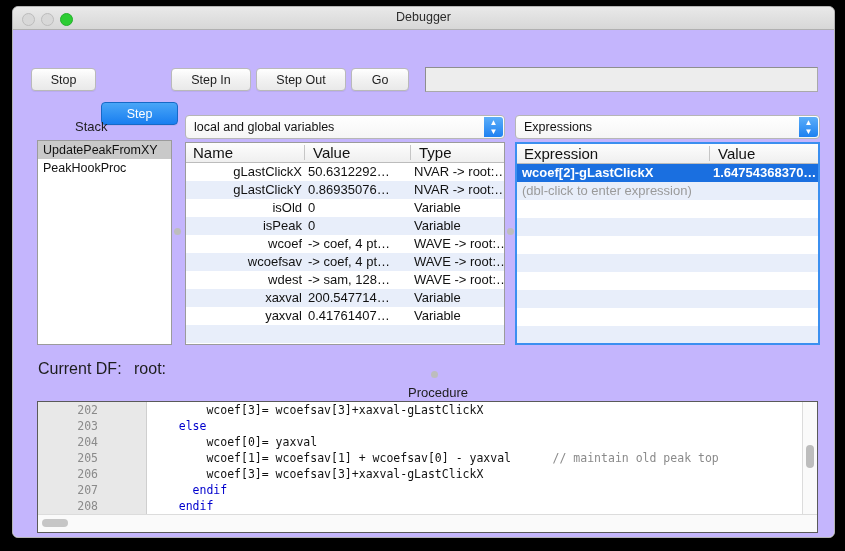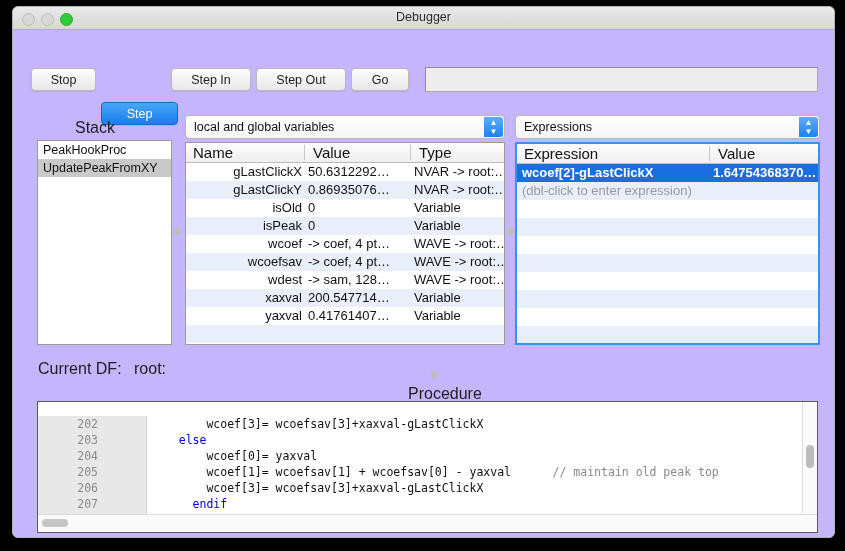--- a/index.html
+++ b/index.html
@@ -99,21 +99,21 @@
     font-size: 12px;
     padding: 3px 4px;
     color: #111;
     outline: none;
     font-family: "Liberation Sans", sans-serif;
   }
 
   
   .pane-label {
     position: absolute;
-    font-size: 16px;
+    font-size: 13px;
     color: #1d1d1d;
   }
   #label-stack { left: 62px; top: 89px; }
   #label-currentdf { left: 25px; top: 322px; font-size: 16px; margin-top: 8px; }
   #label-procedure { left: 395px; top: 355px; }
 
   
   .popup {
     position: absolute;
     height: 24px;
@@ -247,21 +247,21 @@
     top: 371px;
     width: 781px;
     height: 132px;
     background: #ffffff;
     border: 1px solid #5a5a5a;
     box-sizing: border-box;
     overflow: hidden;
   }
   #code-area {
     position: absolute;
-    left: 0; top: 14px;
+    left: 0; top: 0;
     width: 766px;
     height: 113px;
     overflow: hidden;
     background: #ffffff;
   }
   #gutter {
     position: absolute;
     left: 0; top: 0;
     width: 108px;
     height: 113px;
@@ -353,22 +353,22 @@
 
     <button class="tbtn" id="btn-stop">Stop</button>
     <button class="tbtn active" id="btn-step">Step</button>
     <button class="tbtn" id="btn-stepin">Step In</button>
     <button class="tbtn" id="btn-stepout">Step Out</button>
     <button class="tbtn" id="btn-go">Go</button>
     <input id="toolbar-field" type="text" placeholder="" style="">
 
     <div class="pane-label" id="label-stack">Stack</div>
     <div id="stack-list">
+      <div class="stack-row selected">UpdatePeakFromXY</div>
       <div class="stack-row">PeakHookProc</div>
-      <div class="stack-row selected">UpdatePeakFromXY</div>
     </div>
 
     <div class="popup" id="popup-vars">
       <span>local and global variables</span>
       <span class="arrowbox">▲<br>▼</span>
     </div>
 
     <div class="tbl" id="vars-table">
       <div class="thead">
         <div class="th vc-name" style="text-align:left;left:2px;">Name</div>

